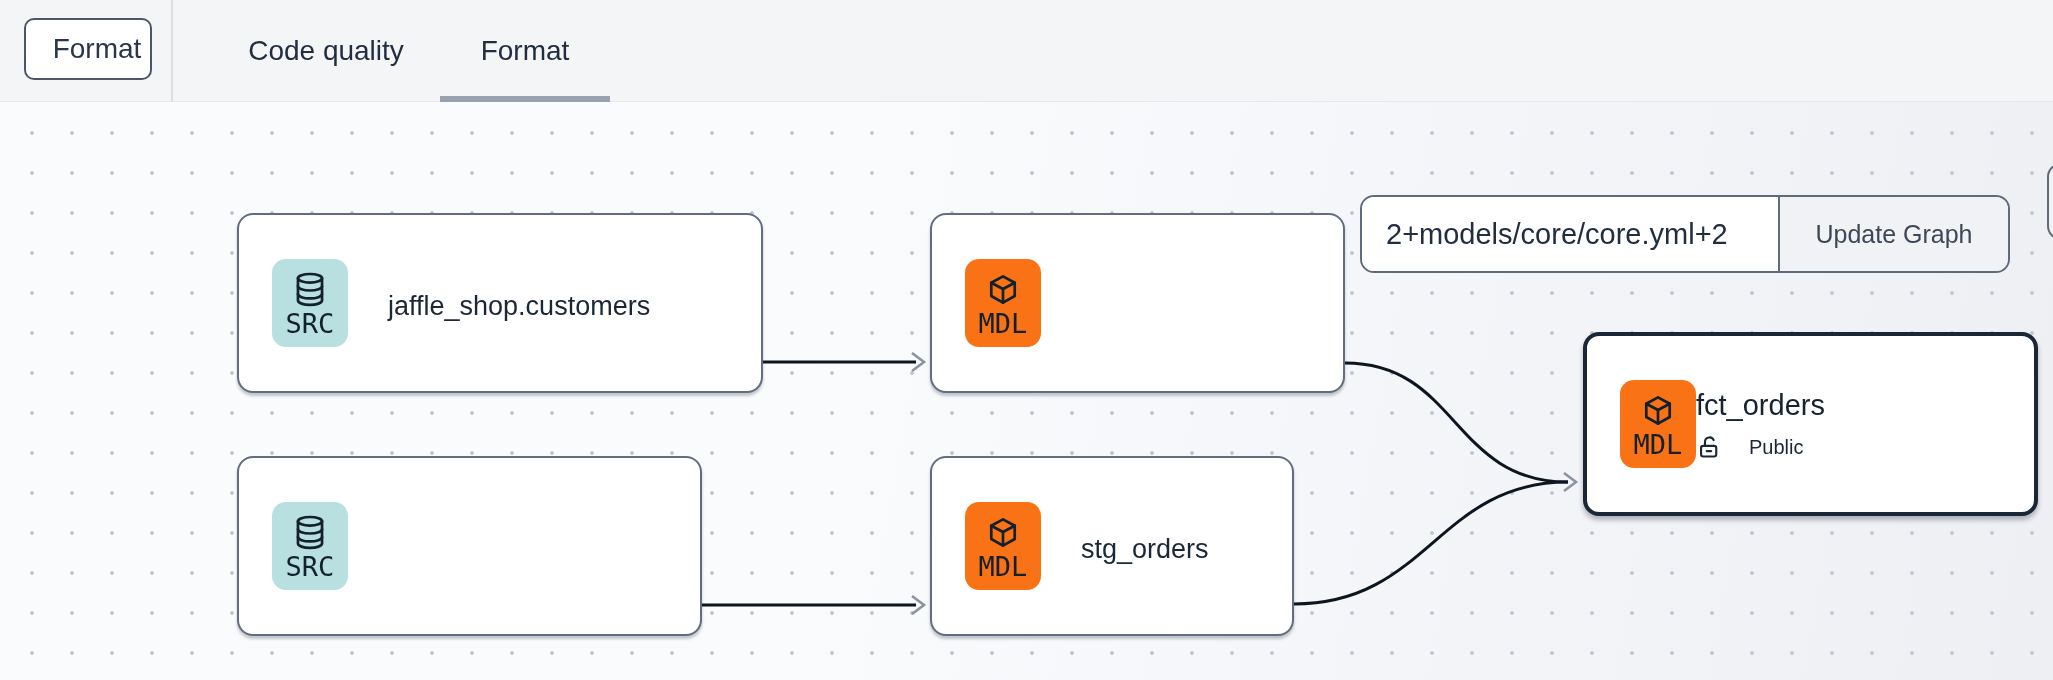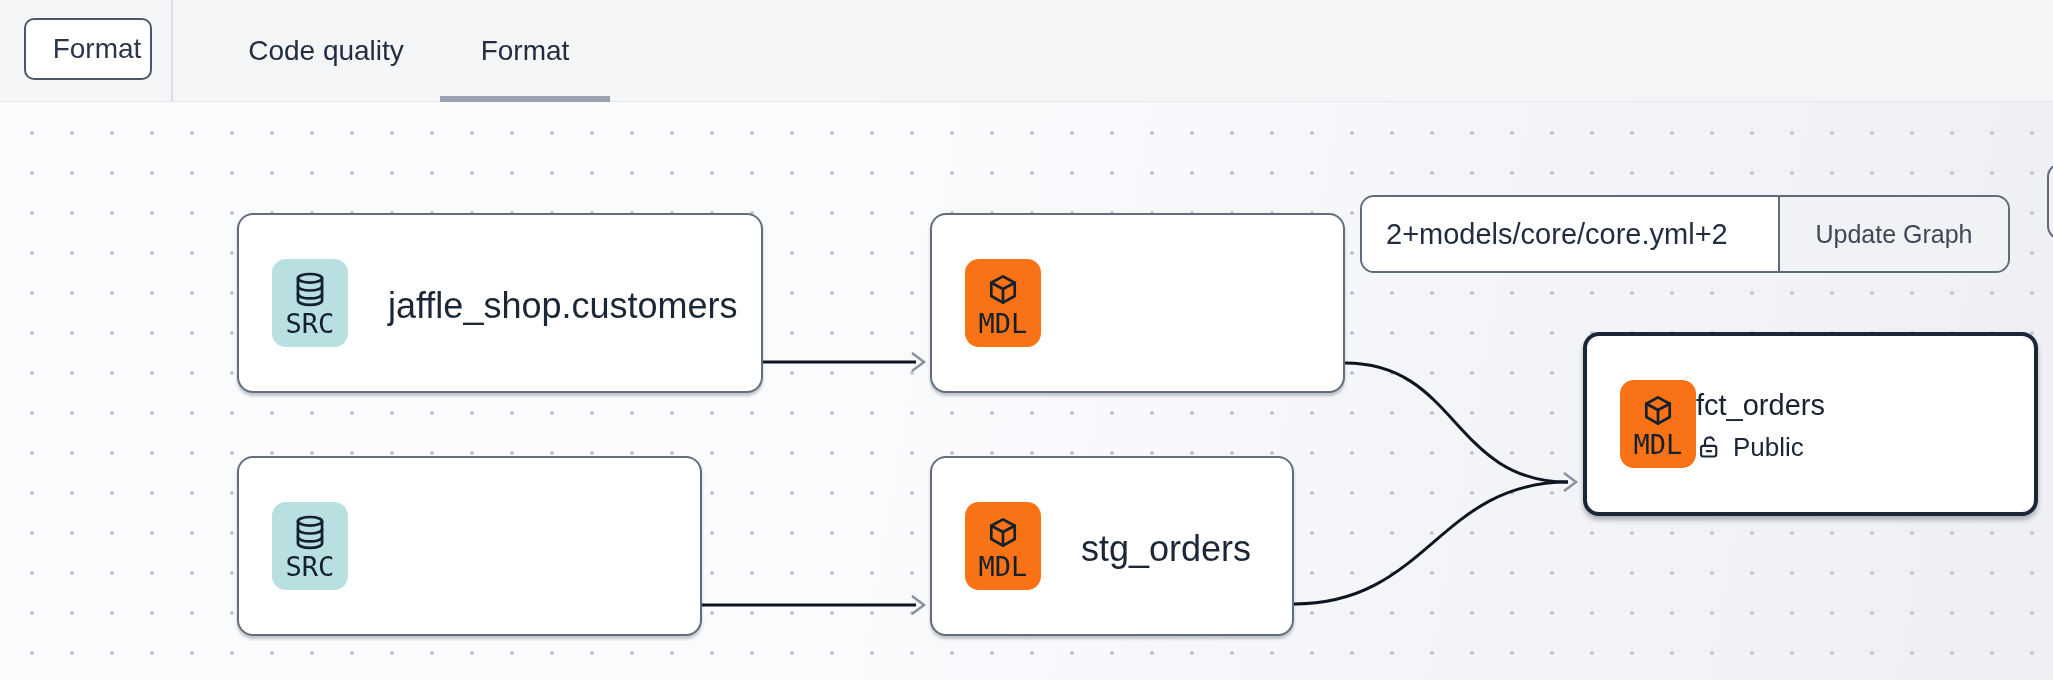--- a/index.html
+++ b/index.html
@@ -80,29 +80,29 @@
   .badge.src { background: #b8e0e0; }
   .badge.mdl { background: #f97316; }
   .badge svg { display: block; }
   .badge-label {
     font-family: "DejaVu Sans Mono", monospace;
     font-size: 27px; font-weight: 500; color: #13202e;
     line-height: 30px; letter-spacing: 0px;
   }
   .node-label {
     margin-left: 40px;
-    font-size: 36px; color: #1b2736;
+    font-size: 27px; color: #1b2736;
     white-space: nowrap;
     padding-top: 6px;
   }
   .node-text-block { padding-top: 2px; }
   .node-title { font-size: 29px; color: #16222f; line-height: 44px; white-space: nowrap; }
   .node-meta {
-    display: flex; align-items: center; gap: 10px;
-    font-size: 26px; color: #1b2736; line-height: 40px;
+    display: flex; align-items: center; gap: 26px;
+    font-size: 20px; color: #1b2736; line-height: 40px;
   }
   .node-meta svg { display: block; }
 
   
   .selector-group {
     position: absolute; left: 1360px; top: 61px; 
     width: 650px; height: 78px;
     border: 2px solid #5f6b7b;
     border-radius: 14px;
     display: flex;

